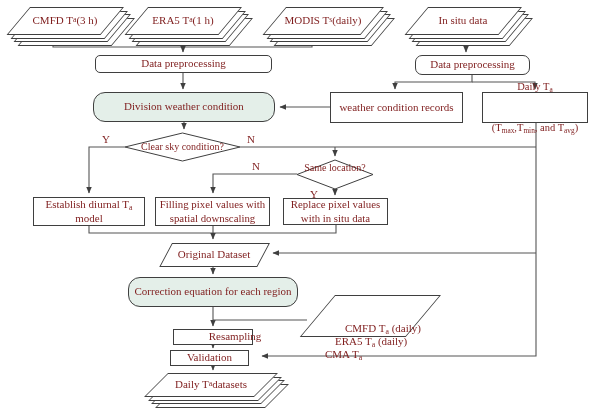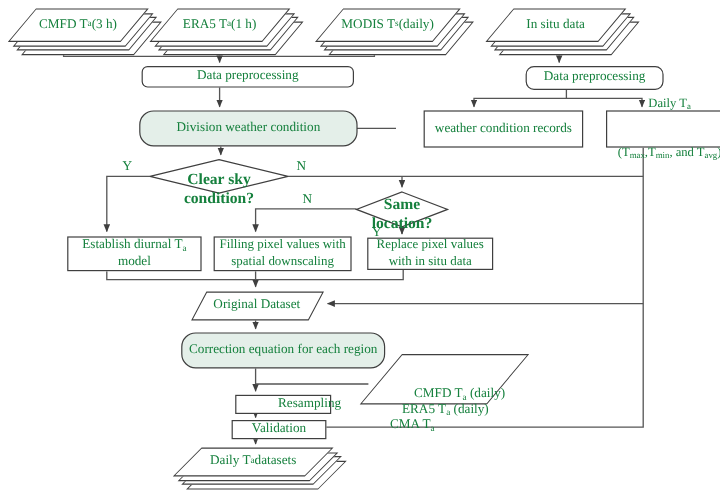--- a/index.html
+++ b/index.html
@@ -4,32 +4,32 @@
 <style>
   :root{
     --process-fill:#e4efe9;
     --node-border:#3f3f3f;
     --connector:#555555;
     --bg:#ffffff;
   }
   html,body{margin:0;padding:0;background:#fff;}
   .canvas{
     position:relative;width:600px;height:416px;background:var(--bg);
-    font-family:"Liberation Serif","DejaVu Serif",serif;color:#15803d;overflow:hidden;border-radius:17px;
+    font-family:"Liberation Serif","DejaVu Serif",serif;color:#7f1d1d;overflow:hidden;border-radius:17px;
   }
   .canvas sub{font-size:0.7em;line-height:0;vertical-align:-0.25em;}
   svg.wires{position:absolute;left:0;top:0;width:600px;height:416px;}
   svg.wires polyline{fill:none;stroke:var(--connector);stroke-width:1.1;}
   svg.wires polygon.diamond{fill:#fff;stroke:var(--node-border);stroke-width:1;}
   .node{position:absolute;box-sizing:border-box;background:#fff;border:1px solid var(--node-border);
         display:flex;flex-direction:column;align-items:center;justify-content:center;
-        text-align:center;font-size:11px;line-height:1.22;margin-left:23px;}
+        text-align:center;font-size:11px;line-height:1.22;}
   .rounded{border-radius:5px;}
   .pill{border-radius:12px;background:var(--process-fill);}
-  .dtext{position:absolute;text-align:center;font-size:13px;line-height:1.2;font-weight:bold;}
+  .dtext{position:absolute;text-align:center;font-size:10px;line-height:1.2;}
   .blabel{position:absolute;font-size:11px;}
   
   .stack{position:absolute;}
   .stack .sheet{position:absolute;left:0;top:0;width:100%;height:100%;background:#fff;
                 border:1px solid var(--node-border);transform:skewX(-40deg);transform-origin:0 0;}
   .stack .s1{left:10.5px;top:10.5px;} .stack .s2{left:7px;top:7px;} .stack .s3{left:3.5px;top:3.5px;}
   .stack .label{position:absolute;left:0;top:0;width:100%;height:100%;display:flex;
                 align-items:center;justify-content:center;font-size:11px;transform:translateX(-11px);}
   .para{position:absolute;}
   .para .face{position:absolute;left:0;top:0;width:100%;height:100%;background:#fff;

